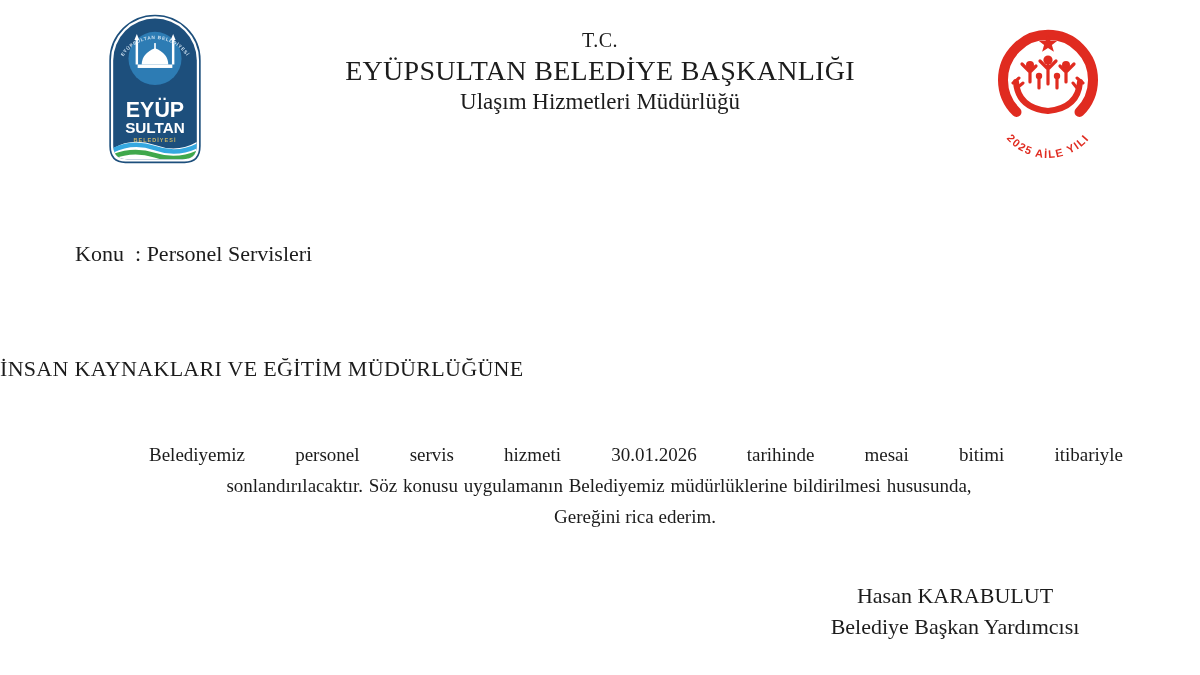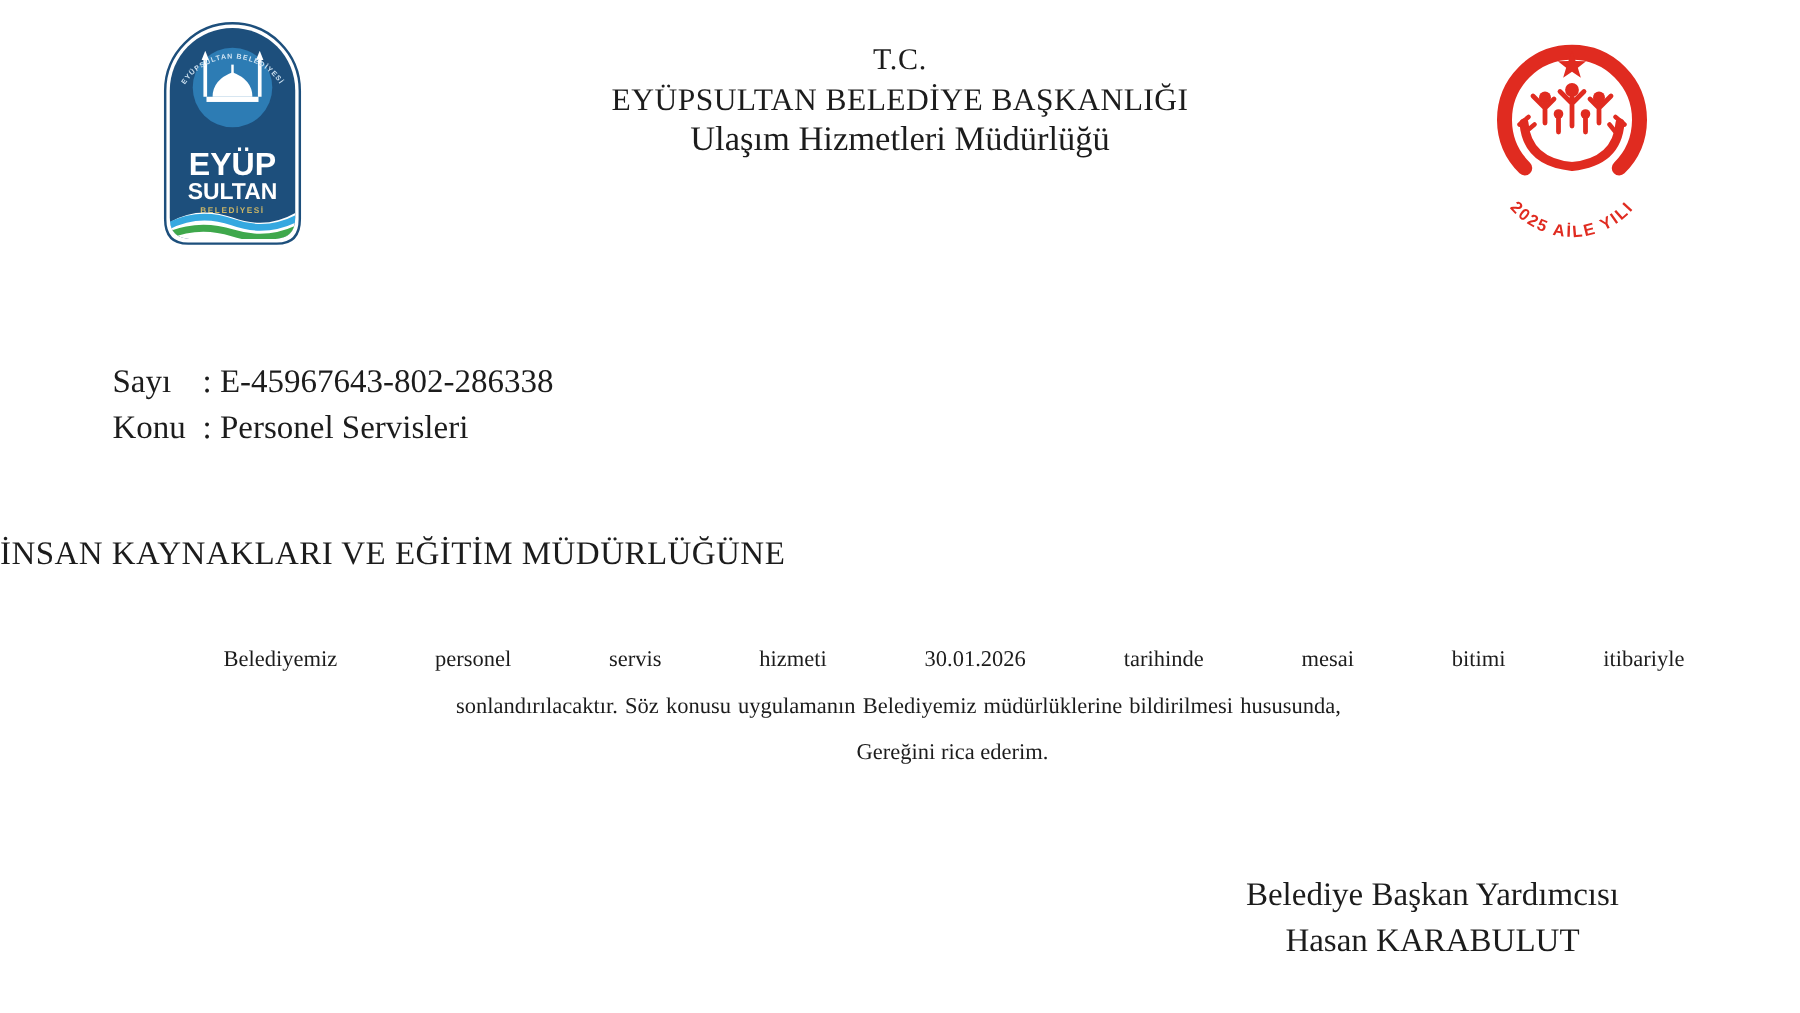--- a/index.html
+++ b/index.html
@@ -11,41 +11,41 @@
     overflow: hidden;
   }
   .page { position: absolute; inset: 0; background: #ffffff; }
 
   
   .letterhead {
     position: absolute; top: 28px; left: 0; right: 0;
     text-align: center; line-height: 1.25;
   }
   .tc { font-size: 20px; letter-spacing: 0.5px; }
-  .org { font-size: 21px; letter-spacing: 0.3px; }
+  .org { font-size: 28px; letter-spacing: 0.3px; }
   .dept { font-size: 23px; }
 
   
   .logo-left { position: absolute; top: 13px; left: 104px; width: 102px; height: 154px; }
   .logo-right { position: absolute; top: 20px; left: 986px; width: 124px; height: 144px; }
 
   
   .ref-block { position: absolute; top: 238px; left: 75px; font-size: 22px; line-height: 31px; }
   .ref-label { display: inline-block; width: 60px; }
 
   
   .recipient {
     position: absolute; top: 356px; left: 0; right: 10px;
     text-align: left; font-size: 22px; letter-spacing: 0.3px;
   }
 
   
   .body-text {
-    position: absolute; top: 425px; left: 75px; width: 1048px;
-    font-size: 15px; line-height: 31px;
+    position: absolute; top: 439px; left: 75px; width: 1048px;
+    font-size: 19px; line-height: 31px;
   }
   .body-line-1 { text-align: justify; text-align-last: justify; padding-left: 74px; }
   .body-line-2 { text-align: center; word-spacing: 1px; }
   .body-line-3 { padding-left: 72px; text-align: center; }
 
   
   .signature {
     position: absolute; top: 580px; left: 785px; width: 340px;
     text-align: center; font-size: 22px; line-height: 31px;
   }
@@ -132,33 +132,30 @@
   </div>
 
   <div class="letterhead">
     <div class="tc">T.C.</div>
     <div class="org">EYÜPSULTAN BELEDİYE BAŞKANLIĞI</div>
     <div class="dept">Ulaşım Hizmetleri Müdürlüğü</div>
   </div>
 
   <div class="ref-block">
     <div>
-      <span class="ref-label">Sayı</span><span>:</span>&nbsp;<span>E-45967643-802-286338</span>
-    </div>
-    <div>
       <span class="ref-label">Konu</span><span>:</span>&nbsp;<span>Personel Servisleri</span>
     </div>
   </div>
 
   <div class="recipient">İNSAN KAYNAKLARI VE EĞİTİM MÜDÜRLÜĞÜNE</div>
 
   <div class="body-text">
     <div class="body-line-1">Belediyemiz personel servis hizmeti 30.01.2026 tarihinde mesai bitimi itibariyle</div>
     <div class="body-line-2">sonlandırılacaktır. Söz konusu uygulamanın Belediyemiz müdürlüklerine bildirilmesi hususunda,</div>
     <div class="body-line-3">Gereğini rica ederim.</div>
   </div>
 
   <div class="signature">
+    <div>Hasan KARABULUT</div>
     <div>Belediye Başkan Yardımcısı</div>
-    <div>Hasan KARABULUT</div>
   </div>
 
 </div>
 
 </body></html>

